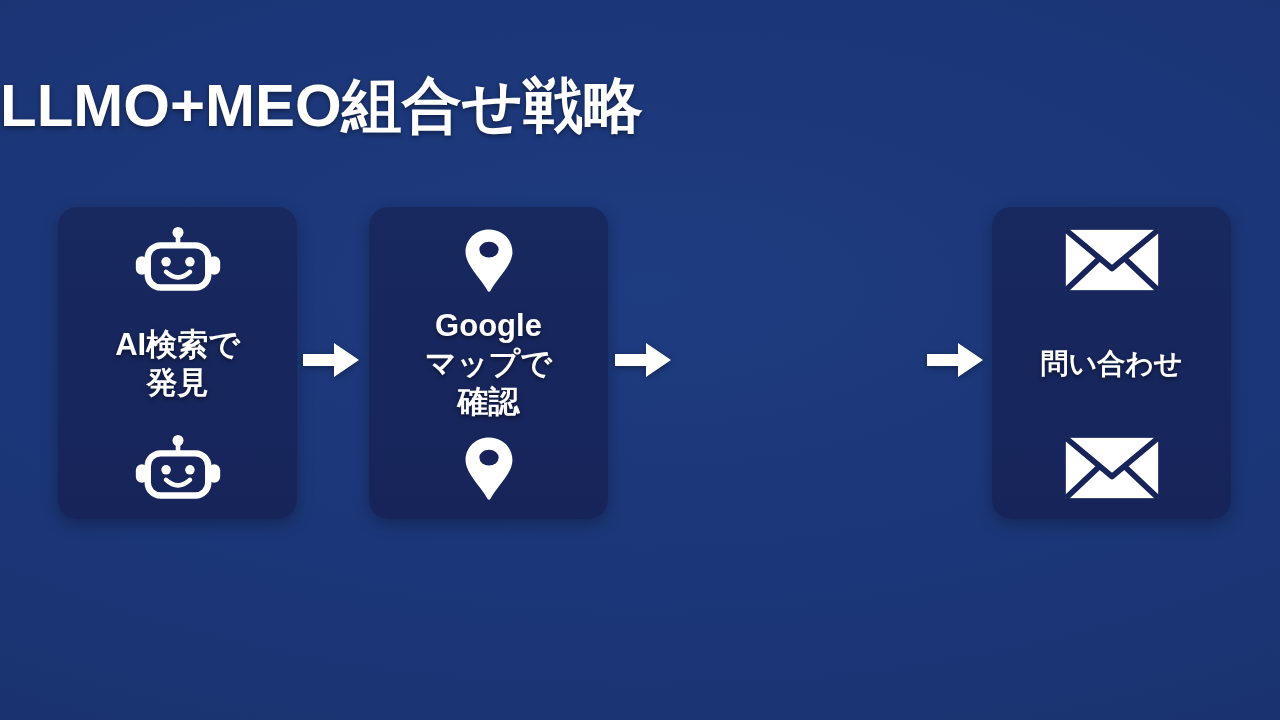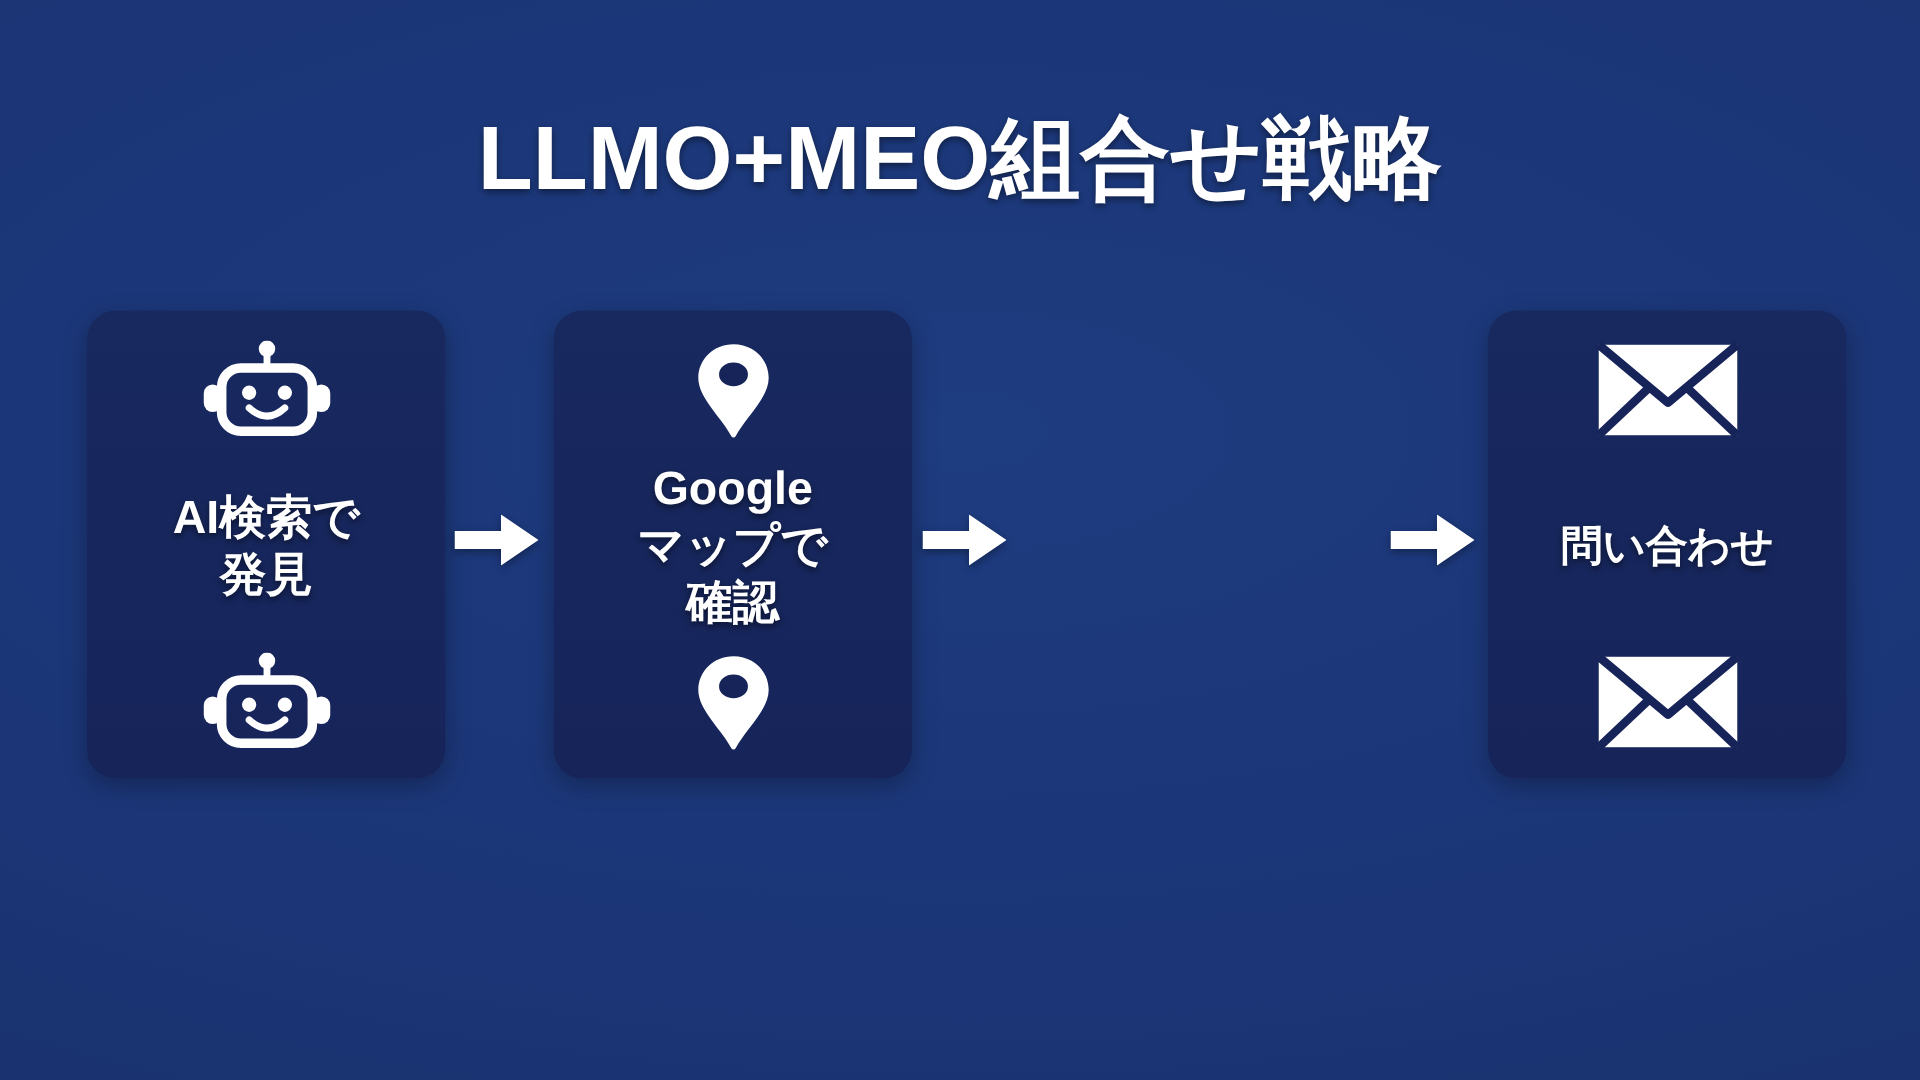--- a/index.html
+++ b/index.html
@@ -23,21 +23,20 @@
       radial-gradient(120% 95% at 50% 40%, #1e3c80 0%, #1b3576 55%, #183067 100%);
     overflow: hidden;
   }
 
   
   .title {
     position: absolute;
     left: 0;
     top: 74px;
     width: 1280px;
-    text-align: center;
     color: #ffffff;
     font-size: 60px;
     font-weight: bold;
     letter-spacing: 0px;
     line-height: 1.05;
     white-space: nowrap;
     text-shadow: 0 2px 5px rgba(0,0,0,0.45);
   }
 
   

